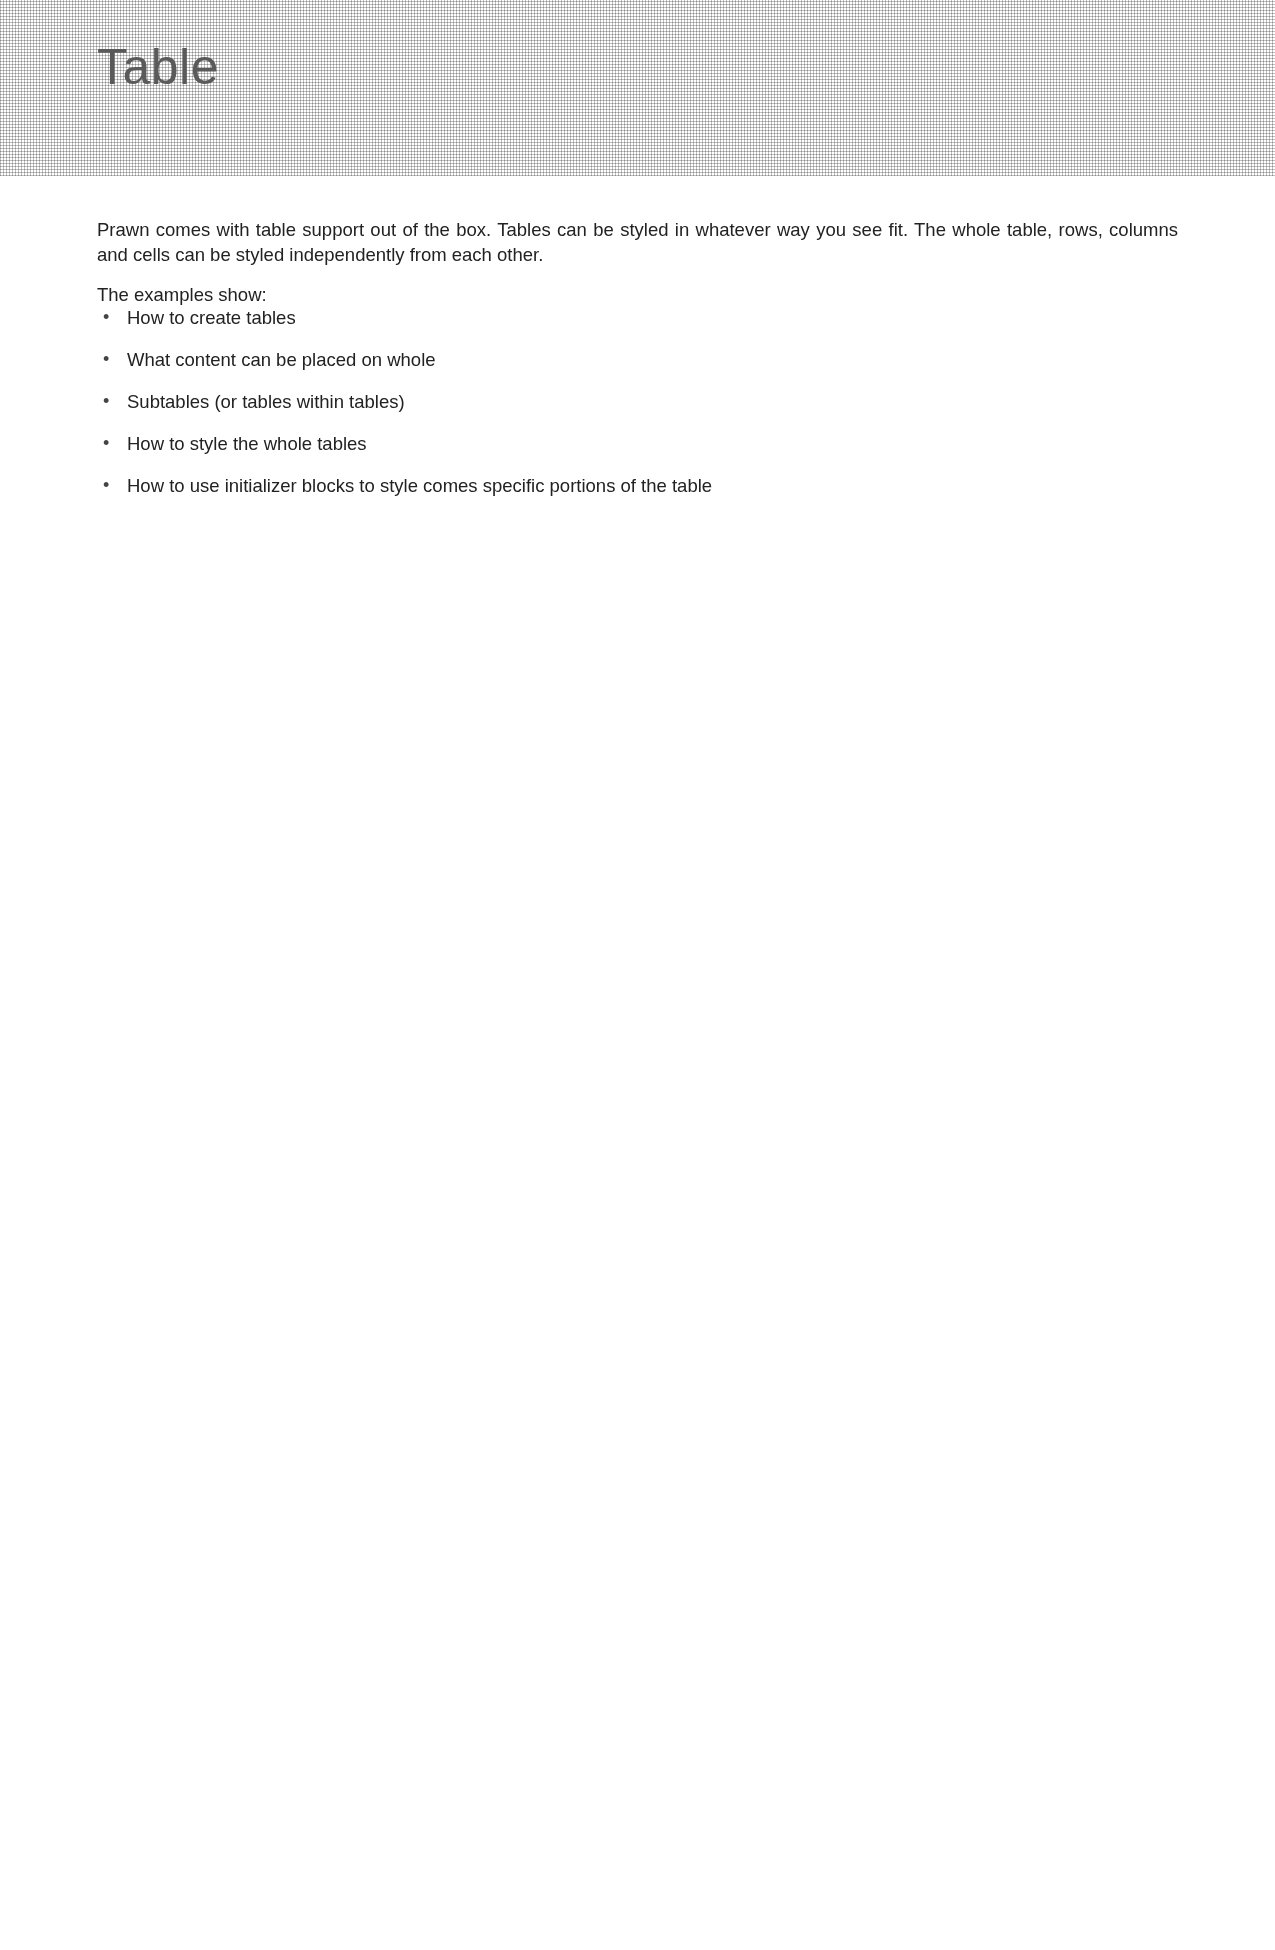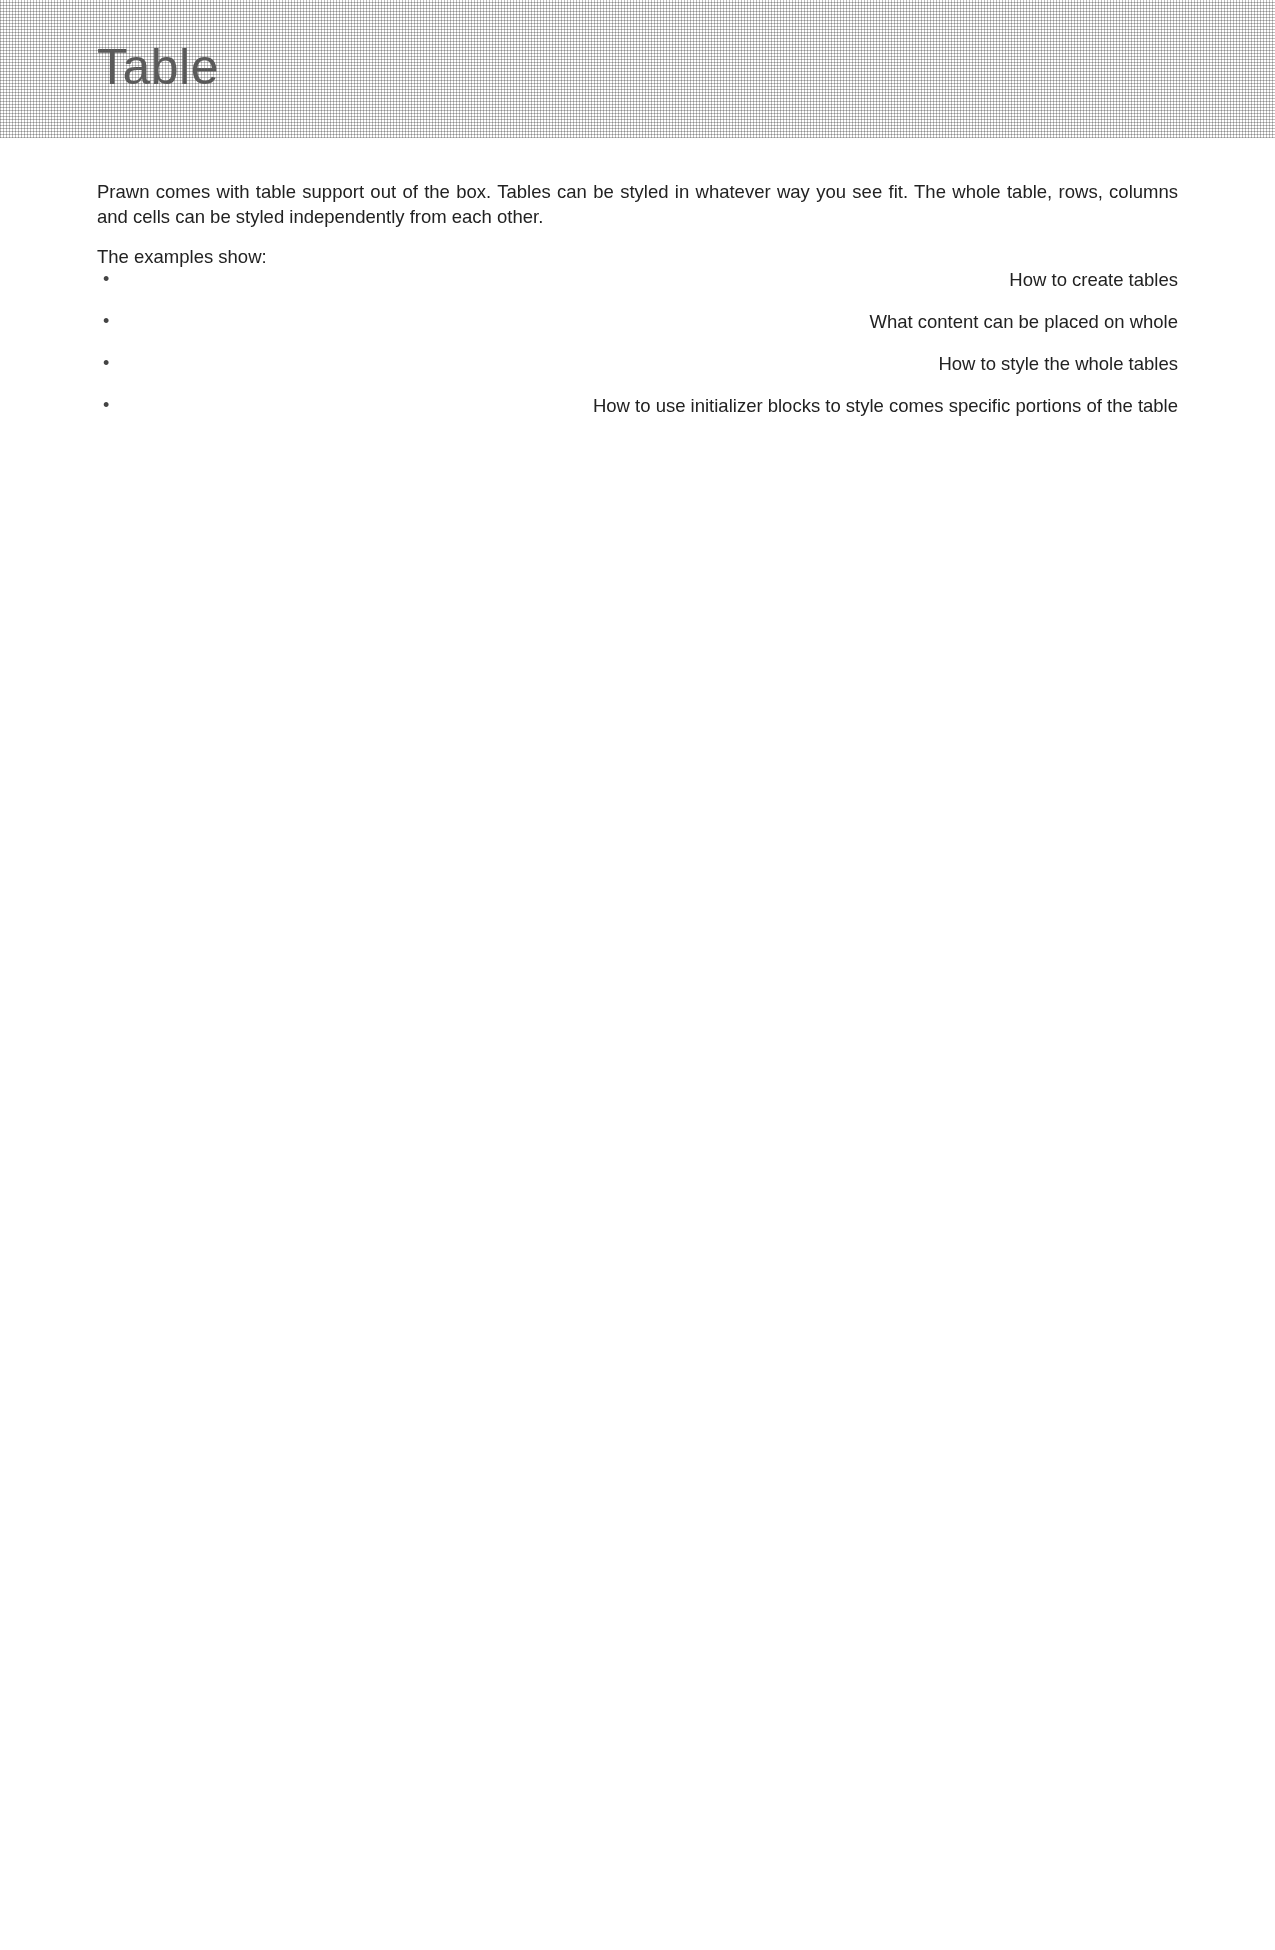--- a/index.html
+++ b/index.html
@@ -9,21 +9,21 @@
     }
     body {
       width: 1275px;
       height: 1950px;
       background: #ffffff;
       font-family: Arial, Helvetica, sans-serif;
       color: #333333;
     }
     .header-band {
       width: 100%;
-      height: 138px;
+      height: 176px;
       background-image:
         repeating-linear-gradient(0deg, rgba(0,0,0,0.25) 0, rgba(0,0,0,0.25) 1px, transparent 1px, transparent 3px),
         repeating-linear-gradient(90deg, rgba(0,0,0,0.25) 0, rgba(0,0,0,0.25) 1px, transparent 1px, transparent 3px);
       background-color: #ffffff;
       position: relative;
     }
     .page-title {
       position: absolute;
       left: 97px;
       top: 38px;
@@ -43,21 +43,20 @@
       text-align: justify;
       margin-bottom: 16px;
     }
     .examples-label {
       font-size: 18.5px;
       color: #222222;
     }
     ul.bullets {
       list-style: none;
       padding-left: 0;
-      text-align: right;
     }
     ul.bullets li {
       font-size: 18.5px;
       color: #222222;
       margin-bottom: 18px;
       padding-left: 30px;
       position: relative;
       line-height: 1.3;
     }
     ul.bullets li::before {
@@ -75,16 +74,17 @@
 <div class="header-band">
   <h1 class="page-title">Table</h1>
 </div>
 
 <div class="content">
   <p class="intro">Prawn comes with table support out of the box. Tables can be styled in whatever way you see fit. The whole table, rows, columns and cells can be styled independently from each other.</p>
   <p class="examples-label">The examples show:</p>
   <ul class="bullets">
     <li>How to create tables</li>
     <li>What content can be placed on whole</li>
+    <li>Subtables (or tables within tables)</li>
     <li>How to style the whole tables</li>
     <li>How to use initializer blocks to style comes specific portions of the table</li>
   </ul>
 </div>
 
 </body></html>

